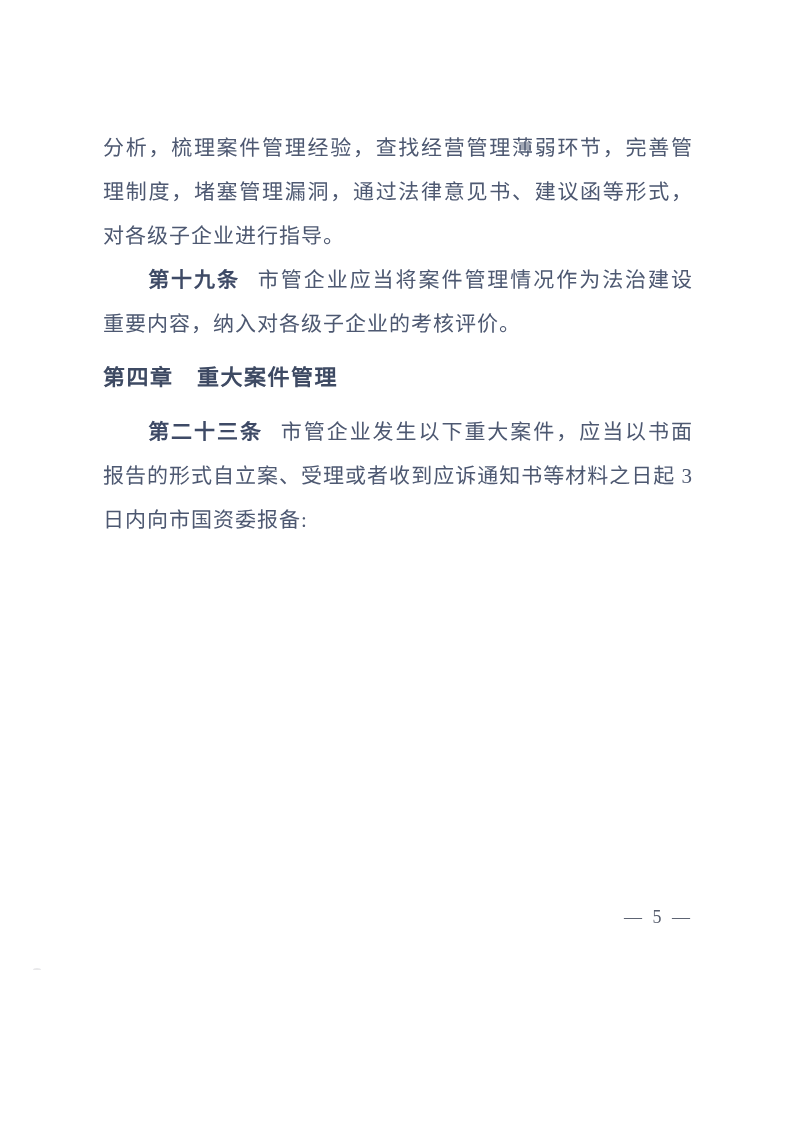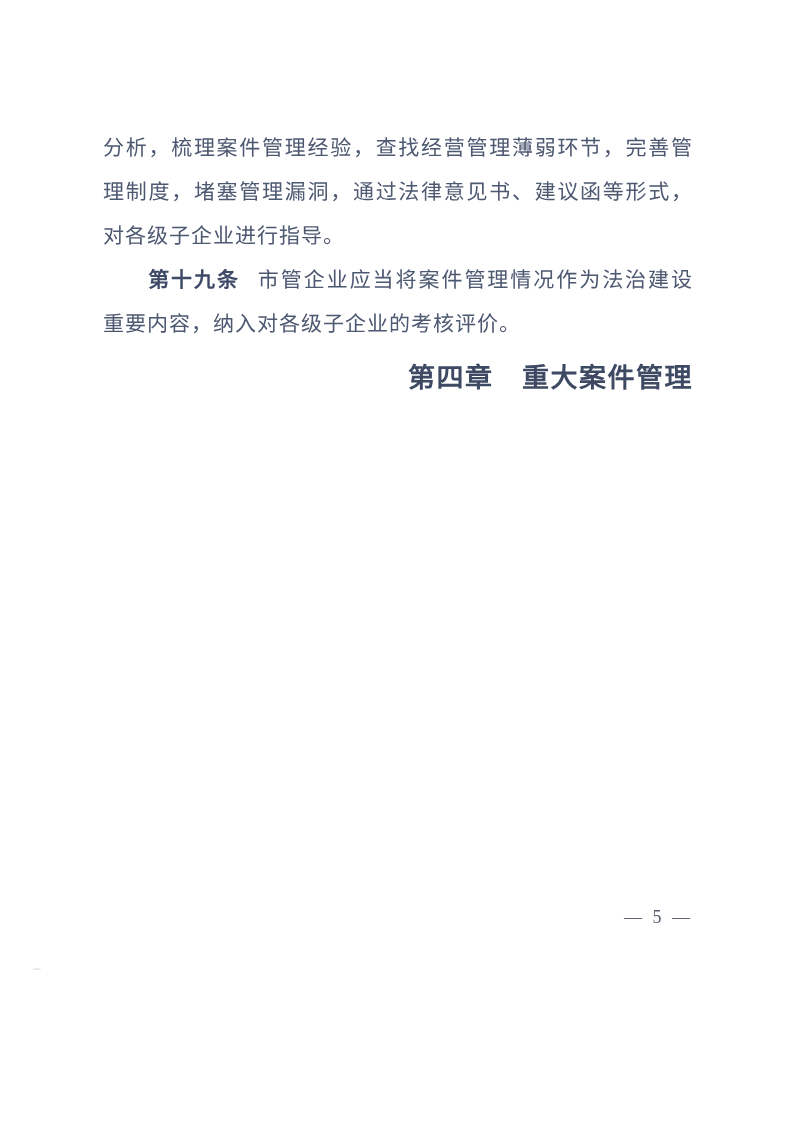--- a/index.html
+++ b/index.html
@@ -34,26 +34,26 @@
     text-indent: 2.15em;
   }
   .article-label {
     font-weight: bold;
     color: #3e4a66;
     margin-right: 0.85em;
     margin-top: 40px;
   }
   .chapter-heading {
     margin: 10px 0 10px 0;
-    font-size: 27px;
+    font-size: 22px;
     line-height: 44px;
     font-weight: bold;
     letter-spacing: 1.5px;
     color: #3e4a63;
-    text-align: right;
+    text-align: left;
     font-family: "Liberation Sans", sans-serif;
   }
   .page-number {
     position: absolute;
     right: 100px;
     bottom: 42px;
     font-size: 18px;
     letter-spacing: 3px;
     color: #565d6d;
     font-family: "Liberation Serif", serif;
@@ -70,16 +70,17 @@
   }
 </style>
 </head>
 <body>
 
 <div class="page">
   <div class="doc-body">
       <p class="body-para continuation">分析，梳理案件管理经验，查找经营管理薄弱环节，完善管理制度，堵塞管理漏洞，通过法律意见书、建议函等形式，对各级子企业进行指导。</p>
       <p class="body-para article"><span class="article-label">第十九条</span>市管企业应当将案件管理情况作为法治建设重要内容，纳入对各级子企业的考核评价。</p>
       <h2 class="chapter-heading">第四章　重大案件管理</h2>
+      <p class="body-para article"><span class="article-label">第二十三条</span>市管企业发生以下重大案件，应当以书面报告的形式自立案、受理或者收到应诉通知书等材料之日起 3 日内向市国资委报备:</p>
     </div>
   <div class="scan-speck"></div>
   <div class="page-number">— 5 —</div>
 </div>
 
 </body></html>

